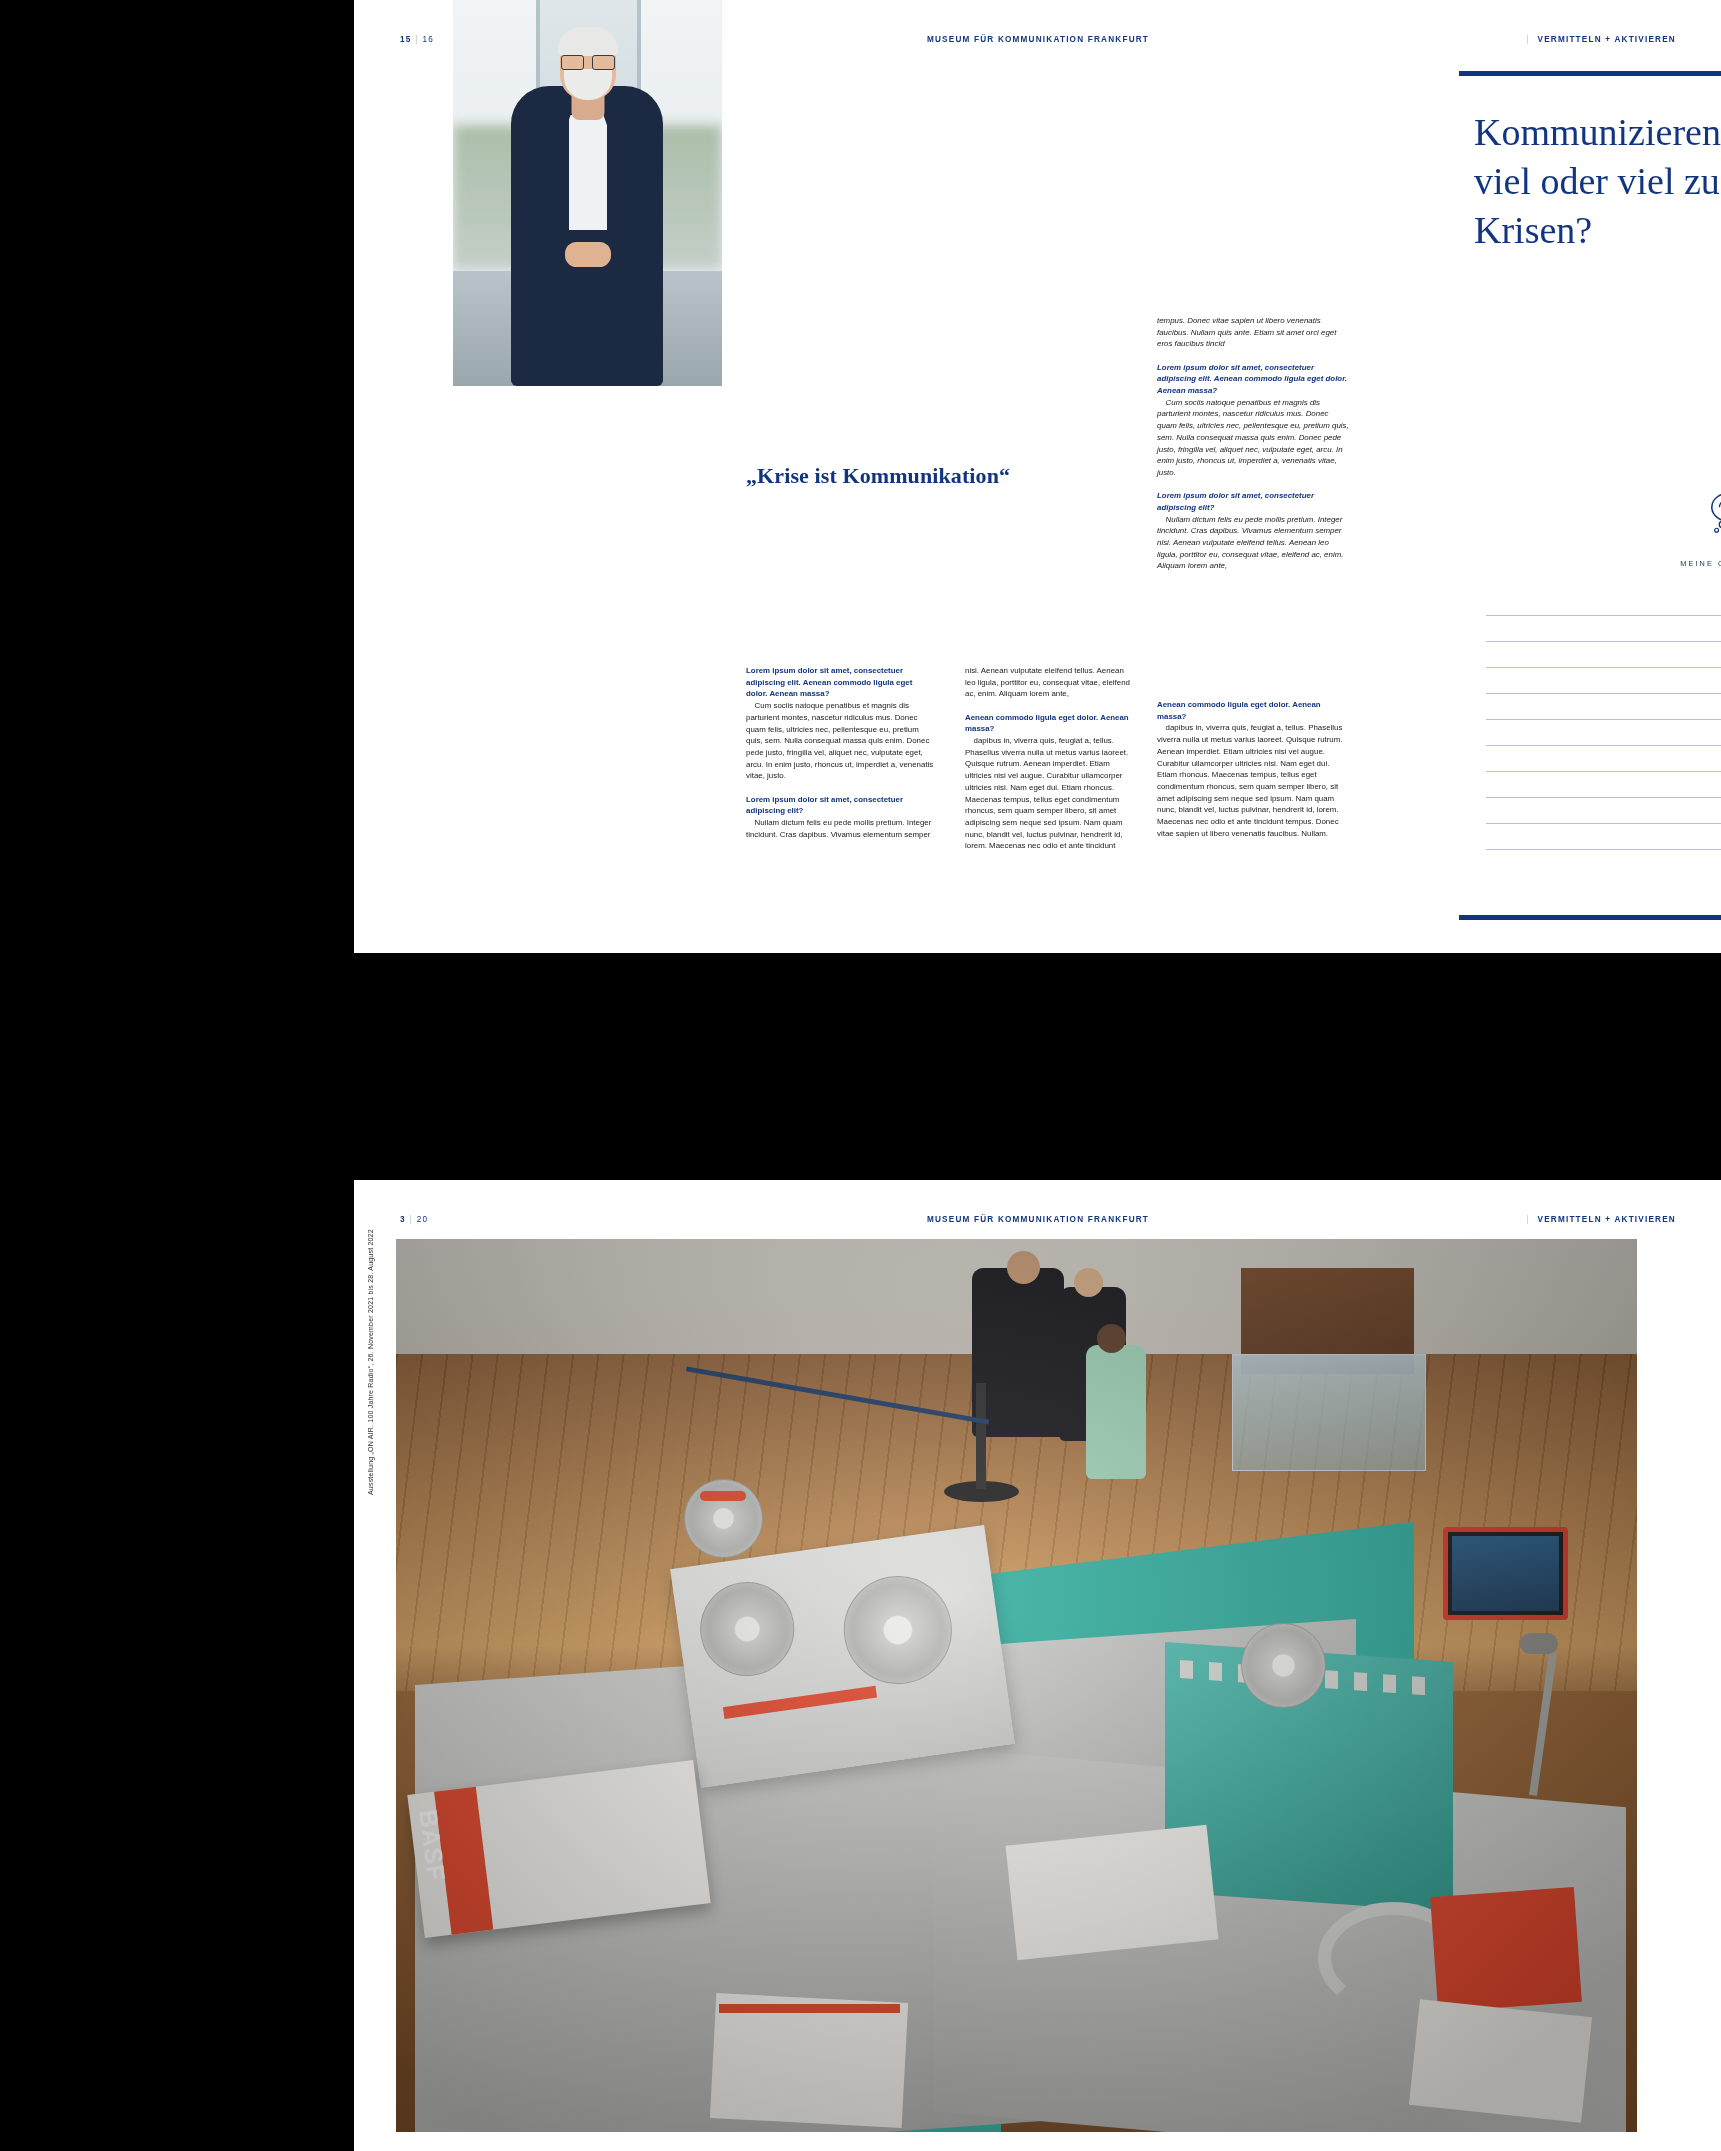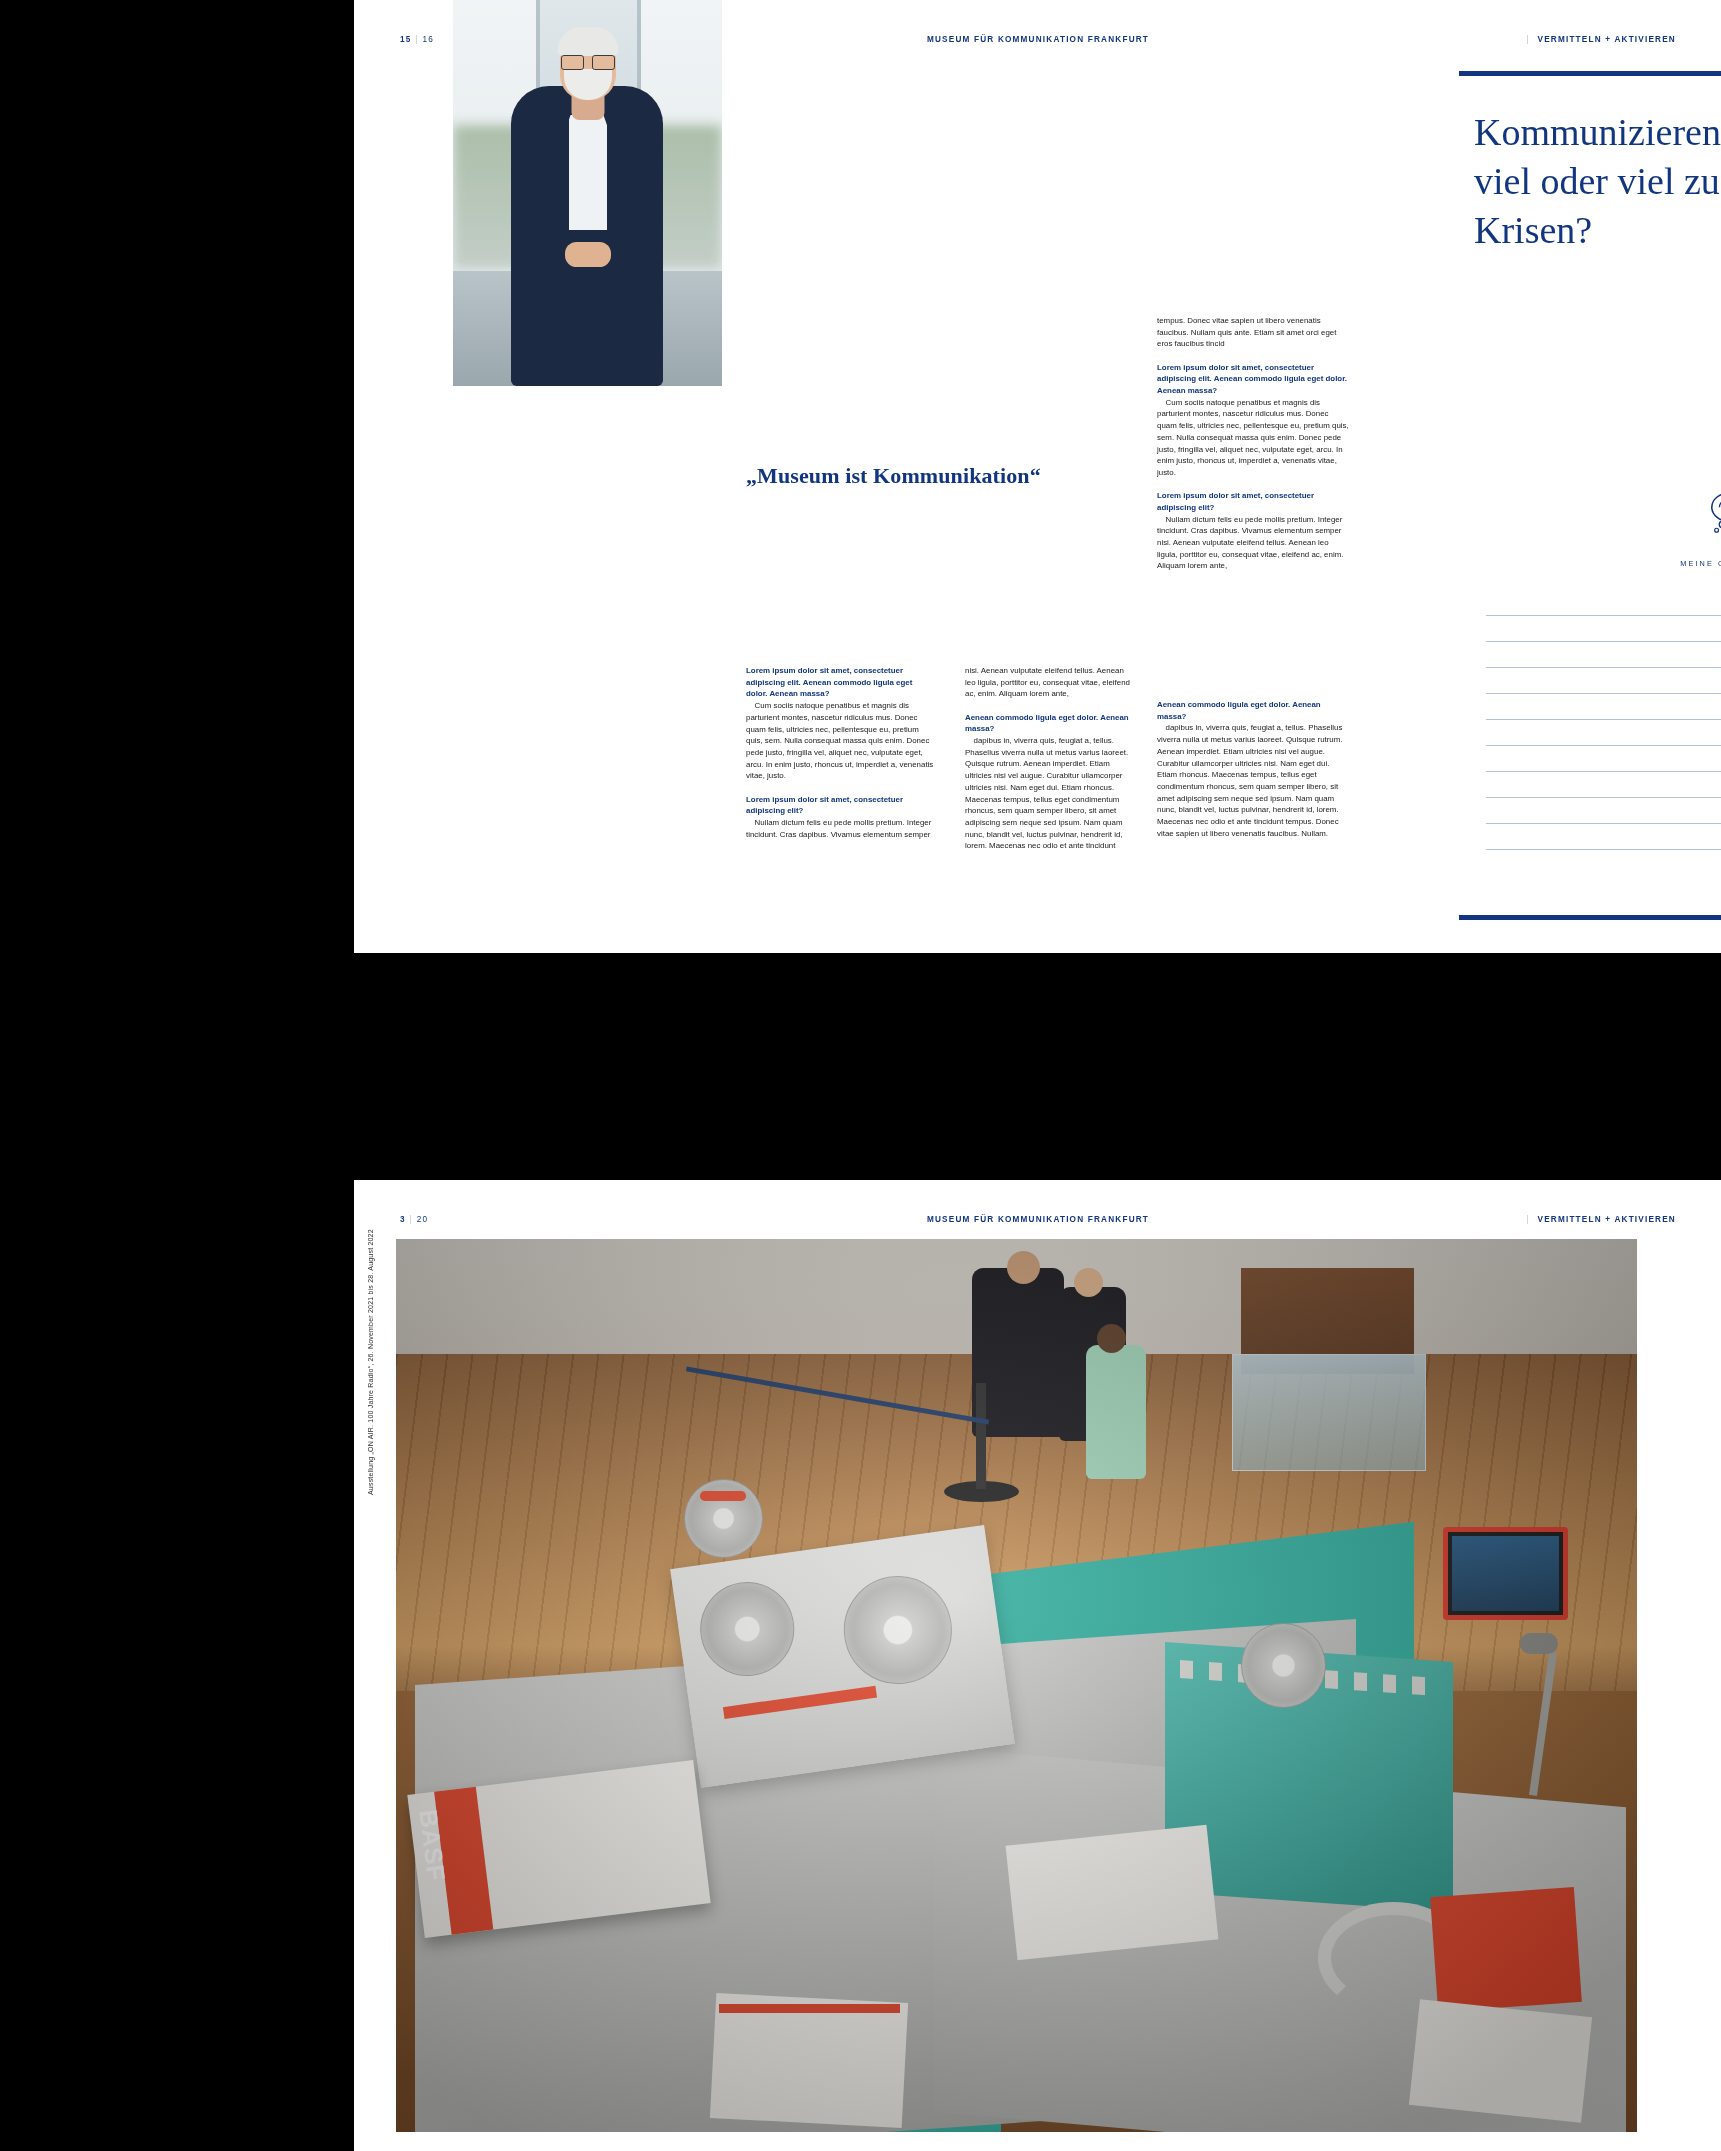--- a/index.html
+++ b/index.html
@@ -250,21 +250,21 @@
     margin: 0 0 0 0;
     font-size: 7.9px;
     line-height: 11.7px;
     font-weight: bold;
     color: #12357f;
   }
   .bodycol .gap { height: 11.5px; }
 
   .col1 { left: 392px; top: 665px; width: 188px; }
   .col2 { left: 611px; top: 665px; width: 168px; }
-  .col3 { left: 803px; top: 315px; width: 192px; }
+  .col3 { left: 803px; top: 315px; width: 192px; font-style: italic; }
   .col3b { left: 803px; top: 699px; width: 192px; }
 
   
   .rule-top {
     position: absolute;
     left: 1105px;
     top: 71px;
     width: 530px;
     height: 4.8px;
     background: #12357f;
@@ -506,21 +506,21 @@
     <div class="lapelL"></div>
     <div class="lapelR"></div>
     <div class="neck"></div>
     <div class="head"></div>
     <div class="beard"></div>
     <div class="hair"></div>
     <div class="glasses"></div>
     <div class="hands"></div>
   </div>
 
-  <h1 class="headline-quote">„Museum ist Kommunikation“</h1>
+  <h1 class="headline-quote">„Krise ist Kommunikation“</h1>
 
   <div class="bodycol col1">
     <h4>Lorem ipsum dolor sit amet, consectetuer adipiscing elit. Aenean commodo ligula eget dolor. Aenean massa?</h4>
     <p>Cum sociis natoque penatibus et magnis dis parturient montes, nascetur ridiculus mus. Donec quam felis, ultricies nec, pellentesque eu, pretium quis, sem. Nulla consequat massa quis enim. Donec pede justo, fringilla vel, aliquet nec, vulputate eget, arcu. In enim justo, rhoncus ut, imperdiet a, venenatis vitae, justo.</p>
     <div class="gap"></div>
     <h4>Lorem ipsum dolor sit amet, consectetuer adipiscing elit?</h4>
     <p>Nullam dictum felis eu pede mollis pretium. Integer tincidunt. Cras dapibus. Vivamus elementum semper</p>
   </div>
 
   <div class="bodycol col2">

